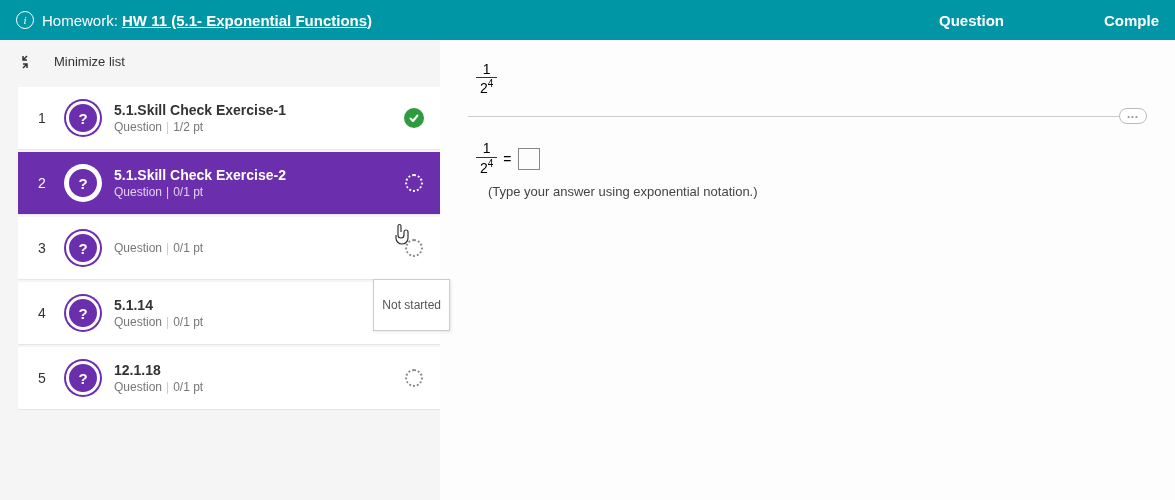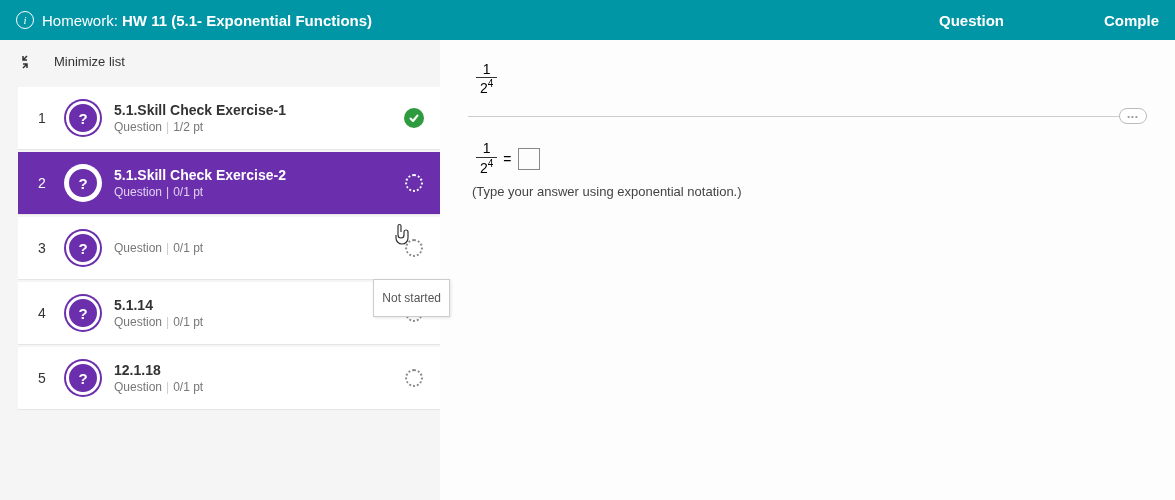--- a/index.html
+++ b/index.html
@@ -1,21 +1,21 @@
 <!DOCTYPE html>
 <html><head>
 <meta charset="utf-8">
 <style>
   * { box-sizing: border-box; margin: 0; padding: 0; }
   body { font-family: Arial, Helvetica, sans-serif; background: #f5f5f5; width: 1175px; height: 500px; overflow: hidden; }
 
   
   .header { background: #0096a6; color: #fff; height: 40px; display: flex; align-items: center; padding: 0 16px; font-size: 15px; }
   .header-info-icon { width: 18px; height: 18px; border: 1.5px solid #fff; border-radius: 50%; display: inline-flex; align-items: center; justify-content: center; font-size: 11px; font-style: italic; font-family: Georgia, serif; margin-right: 8px; }
-  .header-title { font-weight: bold; }
+  .header-title { font-weight: bold; text-decoration: underline; }
   .header-spacer { flex: 1; }
   .header-question { font-weight: bold; margin-right: 100px; }
   .header-right { font-weight: bold; }
 
   
   .body-wrap { display: flex; height: calc(500px - 40px); }
 
   
   .sidebar { width: 440px; background: #f5f5f5; display: flex; flex-direction: column; padding-top: 8px; }
   .minimize { display: flex; align-items: center; gap: 22px; padding: 6px 18px 18px; font-size: 13px; color: #333; cursor: pointer; }
@@ -41,40 +41,40 @@
   .qmeta .sep { margin: 0 4px; color: #ccc; }
   .qitem.selected .qmeta, .qitem.selected .qmeta .sep { color: #e0d0f0; }
 
   .qstatus { width: 32px; display: flex; align-items: center; justify-content: center; }
   .status-done { width: 20px; height: 20px; border-radius: 50%; background: #2e9b3f; display: flex; align-items: center; justify-content: center; }
   .status-done svg { stroke: #fff; }
   .status-open { width: 18px; height: 18px; border: 2px dotted #888; border-radius: 50%; }
   .qitem.selected .status-open { border-color: #fff; }
 
   .cursor-overlay { position: absolute; right: 28px; top: 6px; pointer-events: none; }
-  .tooltip { position: absolute; top: 62px; right: -10px; background: #fff; border: 1px solid #ccc; padding: 11px 8px; font-size: 12px; color: #555; box-shadow: 1px 1px 3px rgba(0,0,0,0.1); white-space: nowrap; z-index: 5; }
+  .tooltip { position: absolute; top: 62px; right: -10px; background: #fff; border: 1px solid #ccc; padding: 18px 8px; font-size: 12px; color: #555; box-shadow: 1px 1px 3px rgba(0,0,0,0.1); white-space: nowrap; z-index: 5; }
 
   
   .main { flex: 1; padding: 22px 28px; background: #fdfdfd; position: relative; }
   .prompt { font-size: 14px; color: #333; margin-bottom: 16px; }
   .sup { font-size: 10px; vertical-align: super; }
 
   .frac { display: inline-block; text-align: center; font-size: 14px; vertical-align: middle; line-height: 1.1; }
   .frac .top { display: block; border-bottom: 1px solid #333; padding: 0 4px; }
   .frac .bot { display: block; padding: 0 4px; }
 
   .display-expr { margin-left: 8px; margin-bottom: 20px; }
 
   .hr-wrap { position: relative; margin: 8px 0 24px; }
   .hr { border: none; border-top: 1px solid #ccc; }
   .hr-handle { position: absolute; right: 0; top: -8px; width: 28px; height: 16px; border: 1px solid #bbb; border-radius: 8px; background: #fff; display: flex; align-items: center; justify-content: center; font-size: 8px; color: #999; letter-spacing: 1px; }
 
   .answer-row { display: flex; align-items: center; gap: 6px; margin-left: 8px; margin-bottom: 8px; font-size: 14px; }
   .answer-box { width: 22px; height: 22px; border: 1px solid #888; display: inline-block; }
-  .hint { font-size: 13px; color: #444; margin-left: 4px; }
+  .hint { font-size: 13px; color: #444; margin-left: 20px; }
 </style>
 </head>
 <body>
 
 <div class="header">
   <span class="header-info-icon">i</span>
   <span>Homework:</span>
   <span>&nbsp;</span>
   <span class="header-title">HW 11 (5.1- Exponential Functions)</span>
   <span class="header-spacer"></span>

